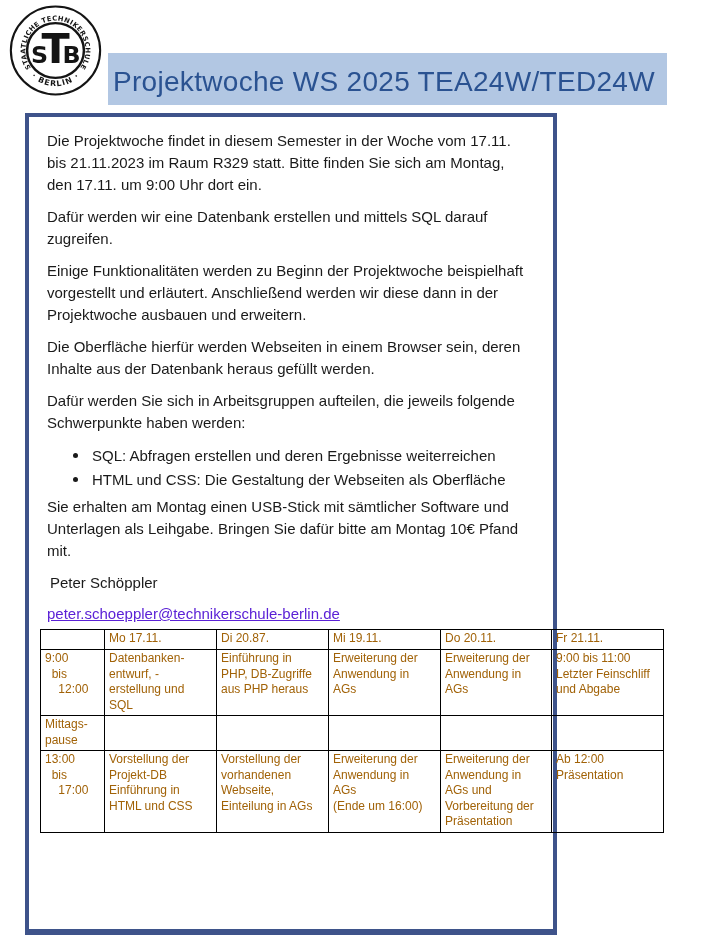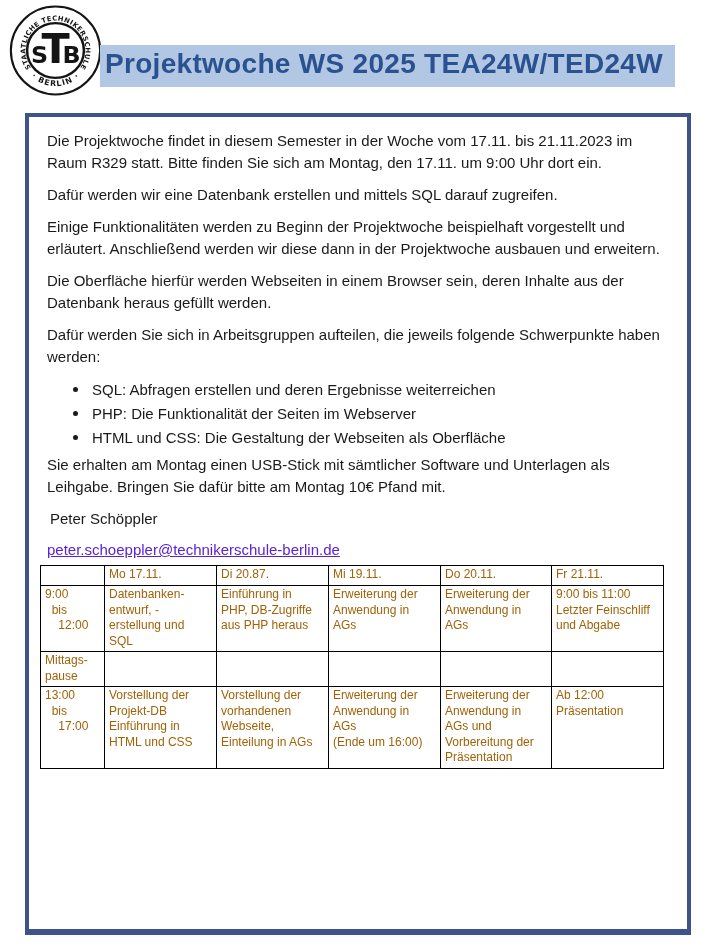--- a/index.html
+++ b/index.html
@@ -3,29 +3,29 @@
 <meta charset="utf-8">
 <style>
   html,body { margin:0; padding:0; background:#ffffff; }
   .page {
     position:relative; width:712px; height:951px; background:#ffffff;
     font-family:"Liberation Sans", sans-serif; color:#1a1a1a; overflow:hidden;
   }
   
   .logo { position:absolute; left:9px; top:4px; width:93px; height:93px; }
   .page-title {
-    position:absolute; left:100px; top:45px; margin:0;
-    font-size:28px; font-weight:bold; letter-spacing:0.3px;
+    position:absolute; left:100px; top:45px; margin:8px;
+    font-size:28px; font-weight:normal; letter-spacing:0.3px;
     color:var(--title_text,#2A5291);
     background:var(--title_highlight,#B2C7E3);
-    padding:3px 12px 7px 5px; white-space:nowrap;
+    padding:13px 12px 7px 5px; white-space:nowrap;
   }
   
   .content-box {
-    position:absolute; left:25px; top:113px; width:666px; height:822px;
+    position:absolute; left:25px; top:113px; width:532px; height:822px;
     box-sizing:border-box; background:#ffffff;
     border:4px solid var(--box_border,#3E538A);
     border-bottom-width:6px;
     padding:13px 26px 0 18px;
   }
   .content-box p { margin:0 0 10px 0; font-size:15px; line-height:22px; }
   ul.focus-list { list-style:none; margin:2px 0 4px 0; padding:0 0 0 45px; }
   ul.focus-list li { position:relative; font-size:15px; line-height:24px; }
   .bullet-dot {
     position:absolute; left:-19px; top:9px; width:5px; height:5px;
@@ -85,24 +85,20 @@
     <p>Die Projektwoche findet in diesem Semester in der Woche vom 17.11. bis 21.11.2023 im Raum R329 statt. Bitte finden Sie sich am Montag, den 17.11. um 9:00 Uhr dort ein.</p>
     <p>Dafür werden wir eine Datenbank erstellen und mittels SQL darauf zugreifen.</p>
     <p>Einige Funktionalitäten werden zu Beginn der Projektwoche beispielhaft vorgestellt und erläutert. Anschließend werden wir diese dann in der Projektwoche ausbauen und erweitern.</p>
     <p>Die Oberfläche hierfür werden Webseiten in einem Browser sein, deren Inhalte aus der Datenbank heraus gefüllt werden.</p>
     <p>Dafür werden Sie sich in Arbeitsgruppen aufteilen, die jeweils folgende Schwerpunkte haben werden:</p>
 
     <ul class="focus-list">
       <li>
         <span class="bullet-dot"></span>
         <span>SQL: Abfragen erstellen und deren Ergebnisse weiterreichen</span>
-      </li>
-      <li>
-        <span class="bullet-dot"></span>
-        <span>PHP: Die Funktionalität der Seiten im Webserver</span>
       </li>
       <li>
         <span class="bullet-dot"></span>
         <span>HTML und CSS: Die Gestaltung der Webseiten als Oberfläche</span>
       </li>
     </ul>
 
     <p>Sie erhalten am Montag einen USB-Stick mit sämtlicher Software und Unterlagen als Leihgabe. Bringen Sie dafür bitte am Montag 10€ Pfand mit.</p>
 
     <p class="sig">Peter Schöppler</p>

